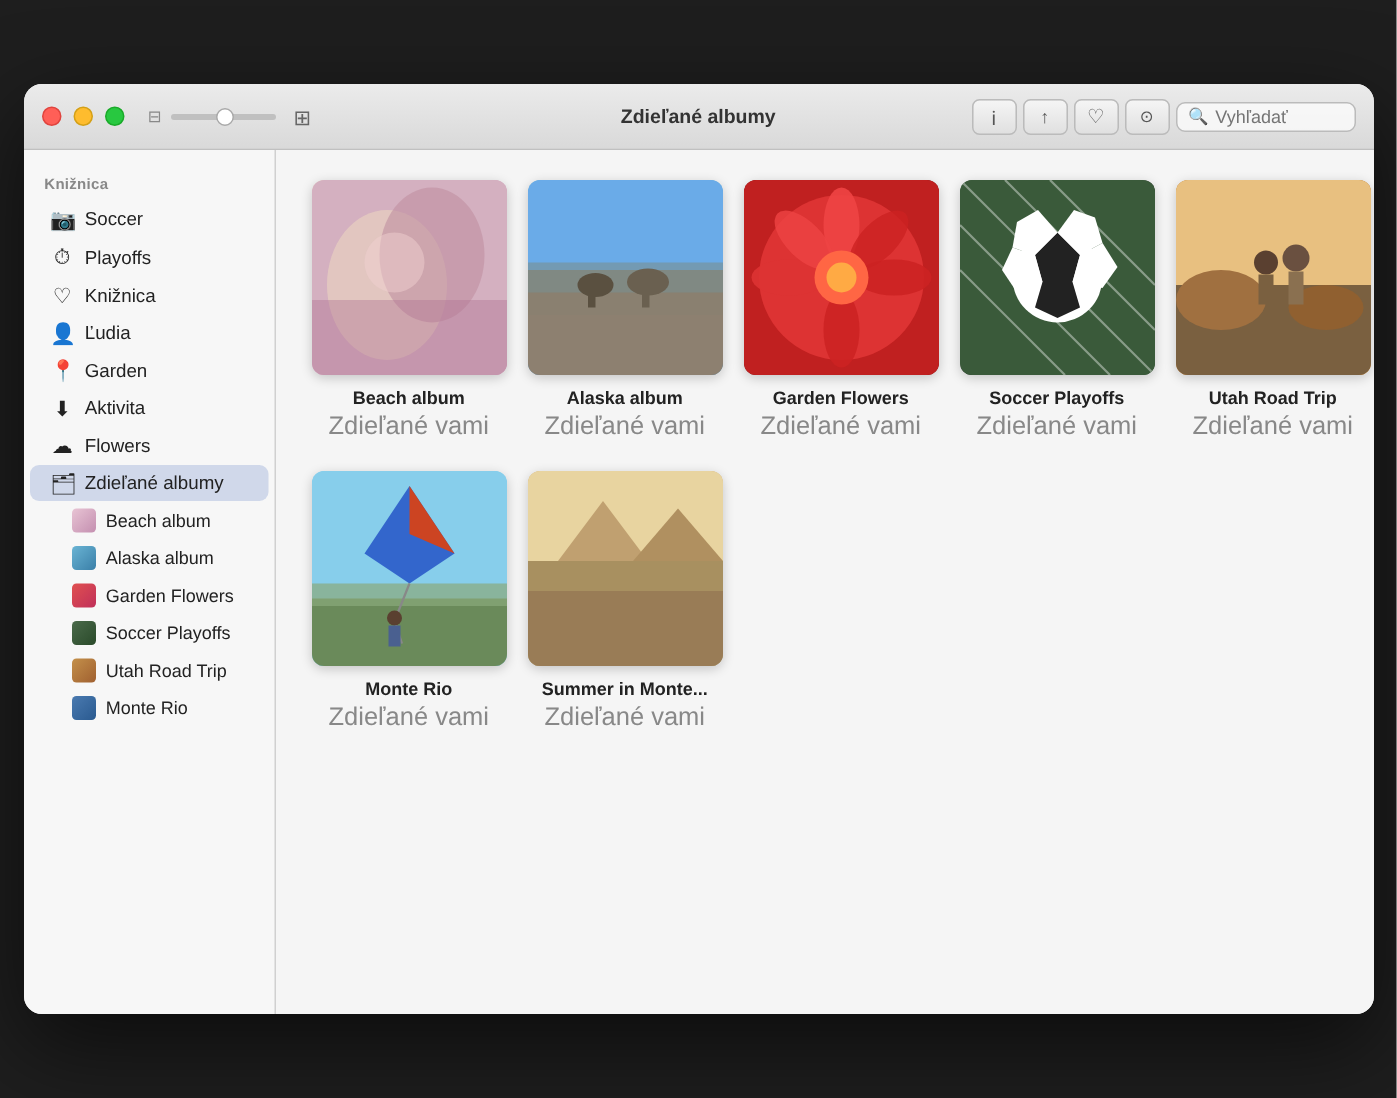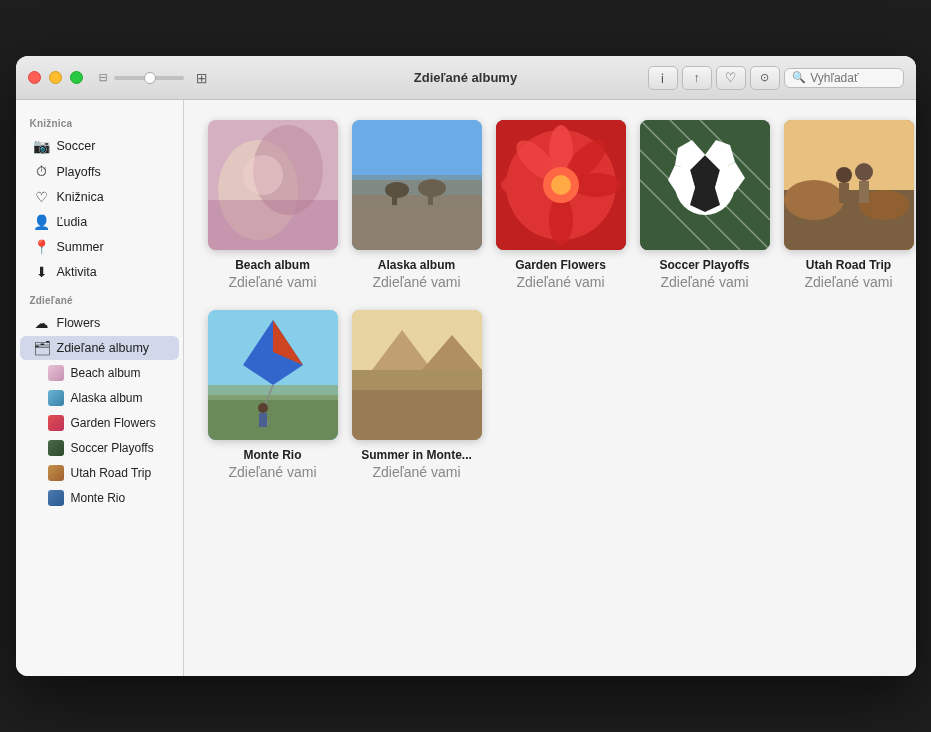--- a/index.html
+++ b/index.html
@@ -243,21 +243,21 @@
       background: linear-gradient(180deg, #e8d4b0 0%, #c8b080 30%, #a8904a 50%, #7a6a3a 70%, #5a5a4a 100%);
     }
     .album-name {
       font-size: 12px;
       font-weight: 600;
       color: #222;
       text-align: center;
       margin-bottom: 2px;
     }
     .album-sub {
-      font-size: 14px;
+      font-size: 17px;
       color: #888;
       text-align: center;
     }
     
     .albums-grid-5 { grid-template-columns: repeat(5, 1fr); }
     .albums-grid-bottom {
       display: grid;
       grid-template-columns: repeat(5, 1fr);
       gap: 20px 14px;
       margin-top: 20px;
@@ -318,28 +318,27 @@
       <div class="sidebar-item">
         <span class="icon">♡</span>
         <span>Knižnica</span>
       </div>
       <div class="sidebar-item">
         <span class="icon">👤</span>
         <span>Ľudia</span>
       </div>
       <div class="sidebar-item">
         <span class="icon">📍</span>
-        <span>Summer</span>
+        <span>Garden</span>
       </div>
       <div class="sidebar-item">
         <span class="icon">⬇</span>
         <span>Aktivita</span>
       </div>
 
-      <div class="sidebar-section-label">Zdieľané</div>
 
       <div class="sidebar-item">
         <span class="icon">☁</span>
         <span>Flowers</span>
       </div>
       <div class="sidebar-item active">
         <span class="icon">🗂</span>
         <span>Zdieľané albumy</span>
       </div>
 

